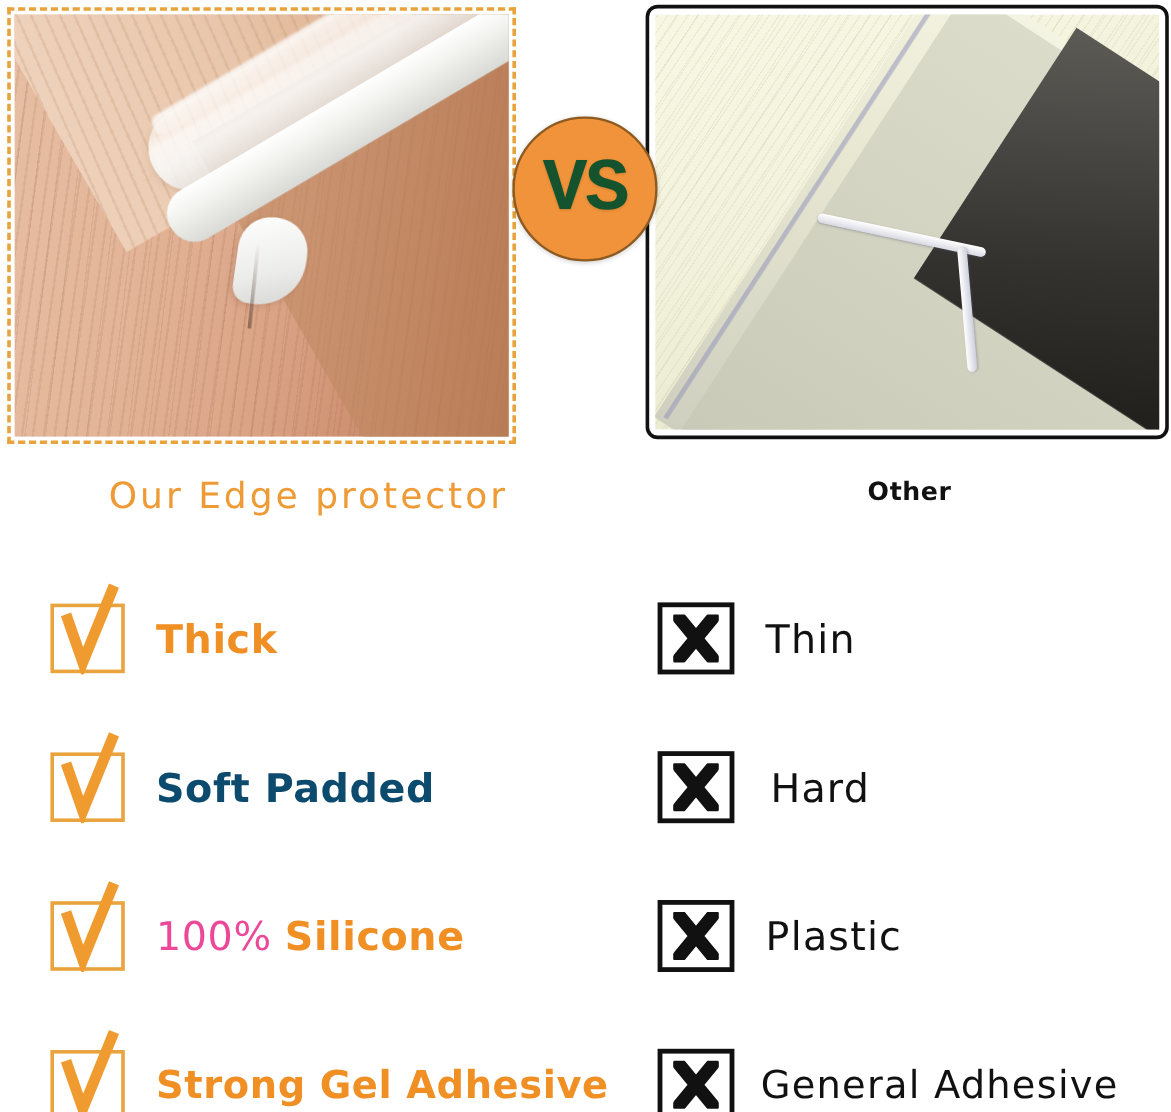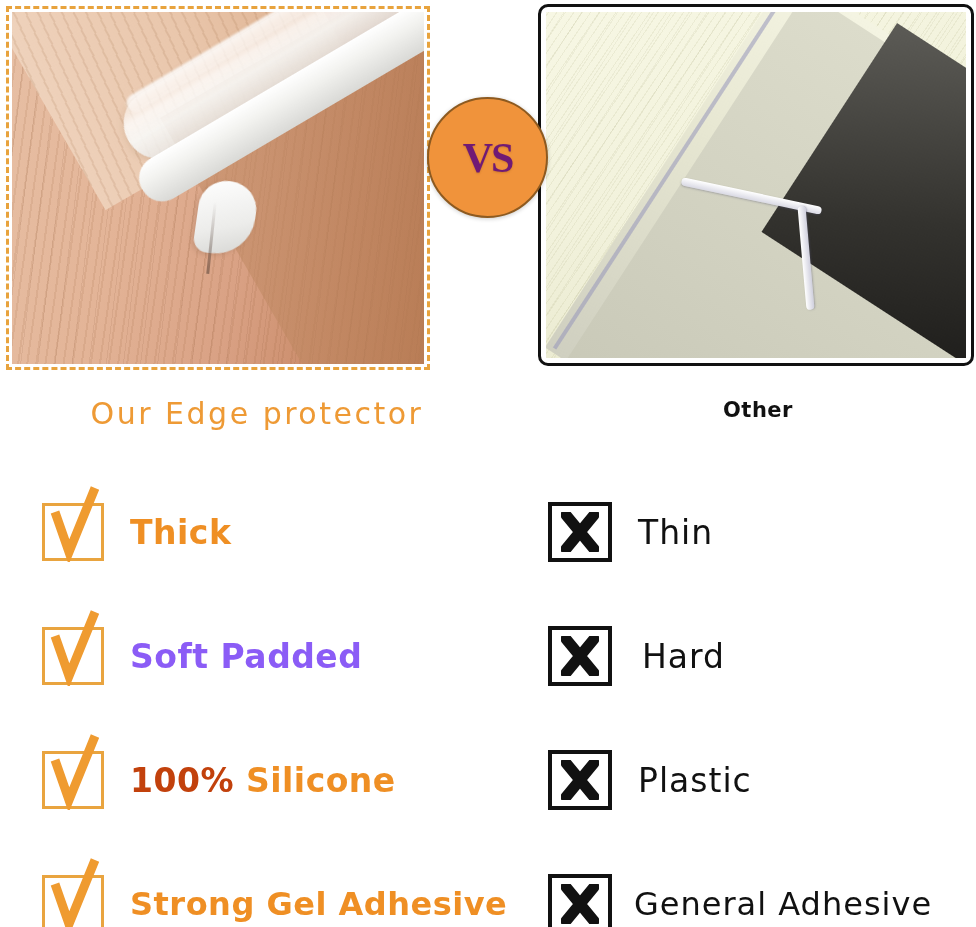--- a/index.html
+++ b/index.html
@@ -150,24 +150,24 @@
   .vs-badge{
     position:absolute;left:427px;top:97px;width:117px;height:117px;
     border-radius:50%;
     background:#f0933b;
     border:2px solid #8d5a20;
     display:flex;align-items:center;justify-content:center;
     z-index:5;
     box-shadow:0 1px 4px rgba(0,0,0,.2);
   }
   .vs-badge span{
-    color:#701a75;
-    font-family:Liberation Serif, serif;
+    color:#14532d;
+    font-family:Liberation Mono, monospace;
     font-weight:bold;
-    font-size:42px;
+    font-size:62px;
     letter-spacing:-2px;
     line-height:1;
     text-shadow:0 1px 2px rgba(140,80,20,.35);
   }
 
   
   .caption-left{
     position:absolute;left:0;top:396px;width:434px;
     text-align:center;
     color:#ee9a35;
@@ -227,22 +227,22 @@
     white-space:nowrap;
     line-height:1;
   }
   .label-left{
     color:#ef8f24;
     font-family:"DejaVu Sans", sans-serif;
     font-size:33px;
     font-weight:bold;
     letter-spacing:.5px;
   }
-  .label-left .soft{color:#8b5cf6;font-weight:bold;}
-  .label-left .pct{color:#c2410c;font-weight:bold;text-align:right;}
+  .label-left .soft{color:#0c4a6e;font-weight:bold;}
+  .label-left .pct{color:#ec4899;font-weight:normal;text-align:right;}
   .label-right{
     color:#111;
     font-family:"DejaVu Sans", sans-serif;
     font-size:33px;
     font-weight:400;
     letter-spacing:1px;
   }
   .row-2 .label-right{margin-left:30px;}
   .row-4 .label-right{margin-left:22px;font-size:32px;}
   .row-4 .label-left{font-size:32px;}

